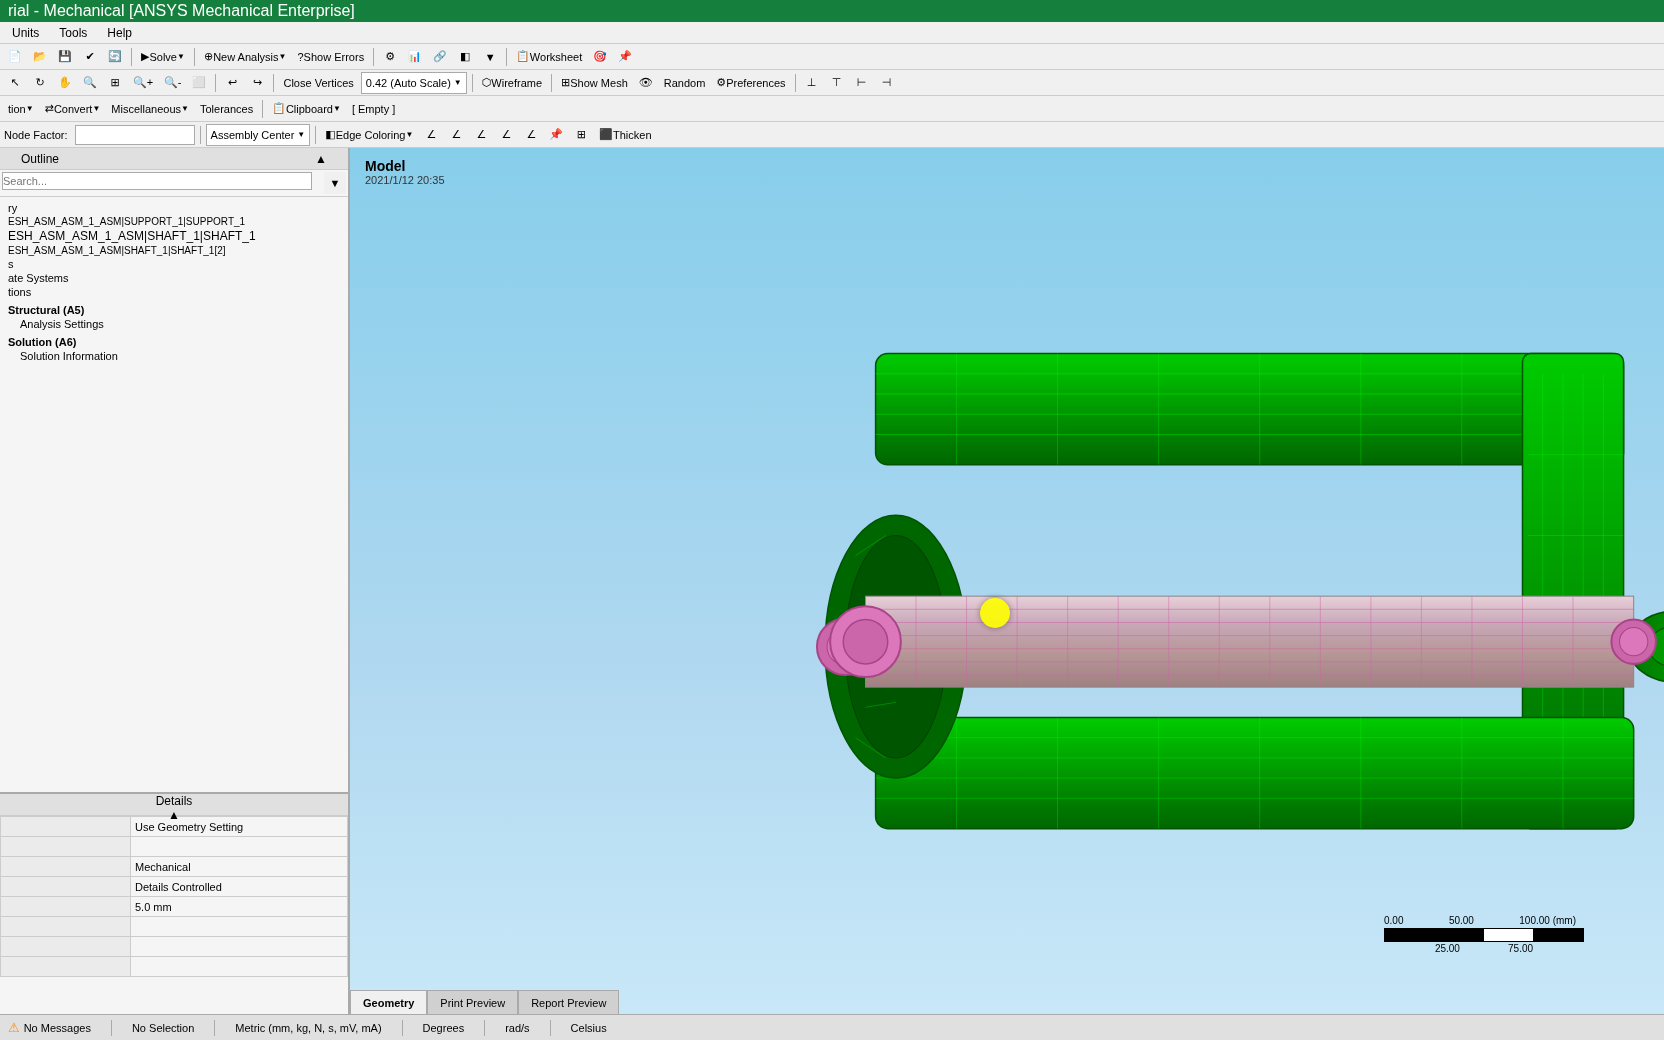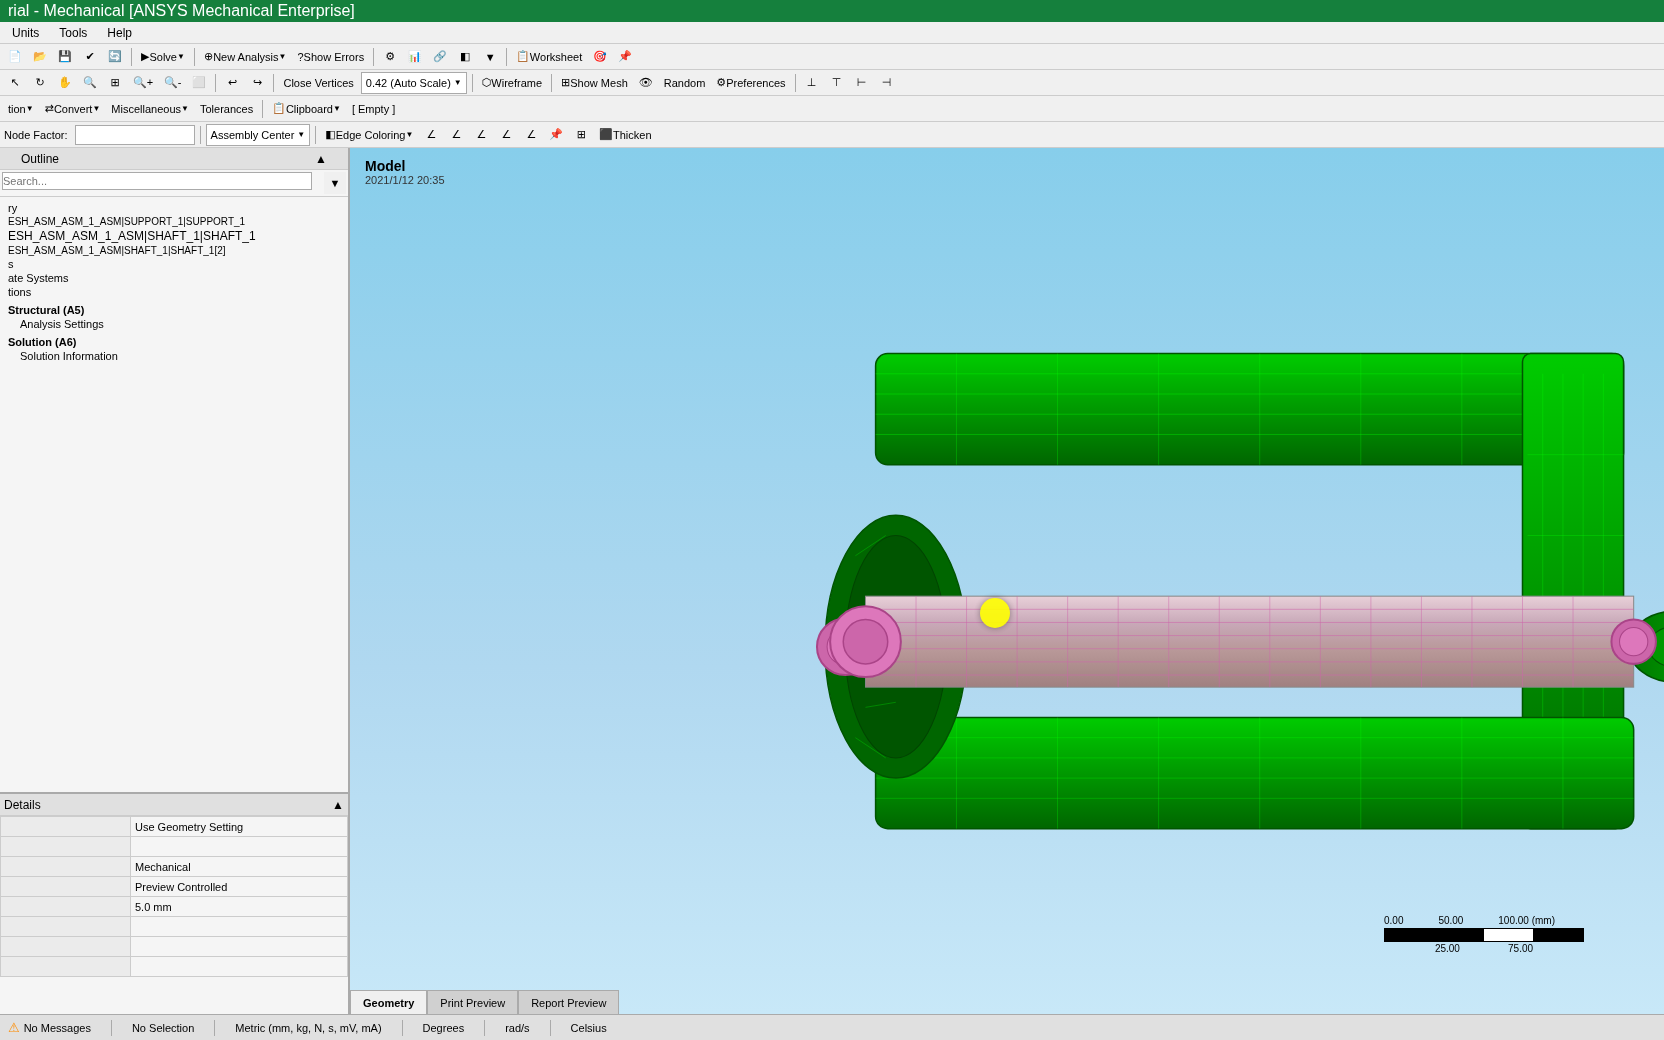--- a/index.html
+++ b/index.html
@@ -136,20 +136,21 @@
       overflow: hidden;
     }
     #props-header {
       height: 22px;
       background: #e0e0e0;
       border-bottom: 1px solid #ccc;
       display: flex;
       align-items: center;
       padding: 0 4px;
       justify-content: space-between;
+      flex-direction: column;
     }
     #props-table {
       width: 100%;
       border-collapse: collapse;
       font-size: 11px;
     }
     #props-table td {
       border: 1px solid #ccc;
       padding: 2px 4px;
       height: 20px;
@@ -491,21 +492,21 @@
           <tr>
             <td></td>
             <td></td>
           </tr>
           <tr>
             <td></td>
             <td>Mechanical</td>
           </tr>
           <tr>
             <td></td>
-            <td>Preview Controlled</td>
+            <td>Details Controlled</td>
           </tr>
           <tr>
             <td></td>
             <td>5.0 mm</td>
           </tr>
           <tr>
             <td></td>
             <td></td>
           </tr>
           <tr>
@@ -632,21 +633,21 @@
       <line x1="1210" y1="440" x2="1210" y2="530" stroke="#cc66aa" stroke-width="0.8" opacity="0.6"></line>
 
       <ellipse cx="1270" cy="485" rx="22" ry="22" fill="#cc66aa" stroke="#aa4488" stroke-width="2"></ellipse>
       <ellipse cx="1270" cy="485" rx="14" ry="14" fill="#dd77bb" stroke="#aa4488" stroke-width="1"></ellipse>
 
       <ellipse cx="510" cy="485" rx="35" ry="35" fill="#dd77bb" stroke="#aa4488" stroke-width="2"></ellipse>
       <ellipse cx="510" cy="485" rx="22" ry="22" fill="#cc66aa" stroke="#aa4488" stroke-width="1.5"></ellipse>
     </svg>
 
     <div id="scale-bar">
-      <div id="scale-bar-top" style="display: flex; justify-content: space-between; width: 171px;">
+      <div id="scale-bar-top" style="display: flex; justify-content: space-between; width: 192px;">
         <span>0.00</span>
         <span>50.00</span>
         <span>100.00 (mm)</span>
       </div>
       <div id="scale-bar-line">
         <div id="scale-bar-image"></div>
         <div id="scale-bar-bottom">
           <span>&nbsp;</span>
           <span>25.00</span>
           <span>75.00</span>

